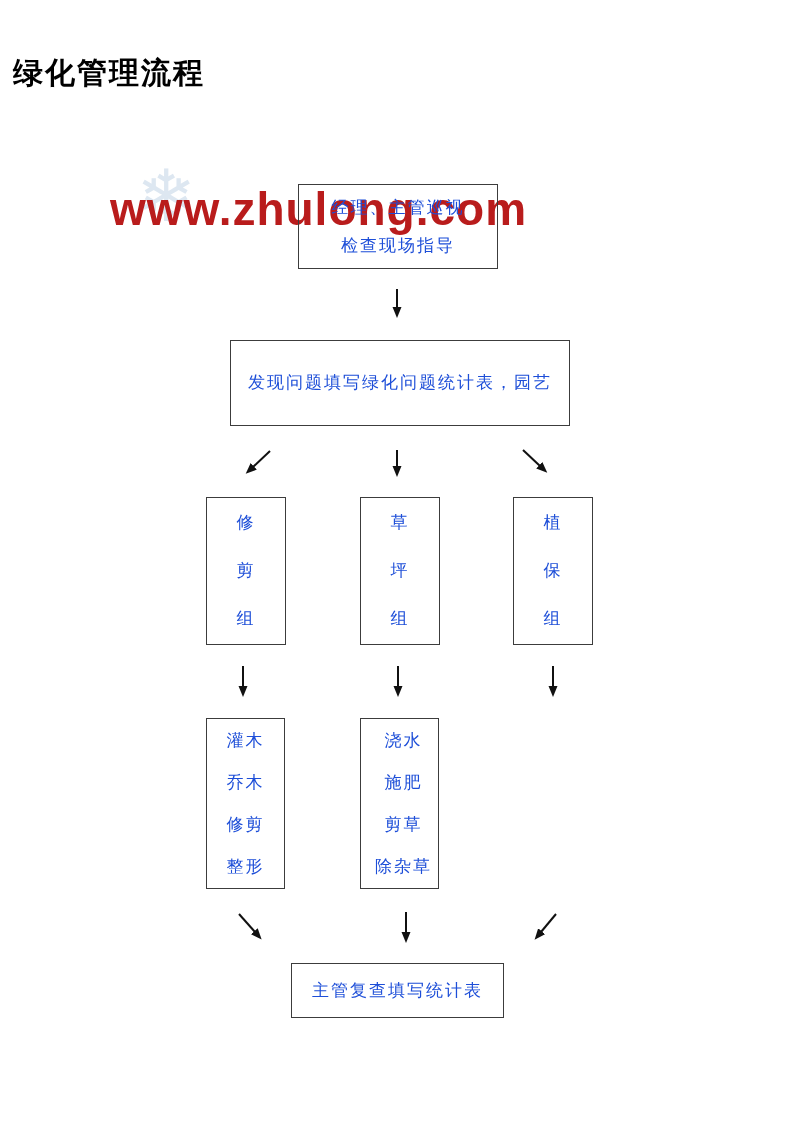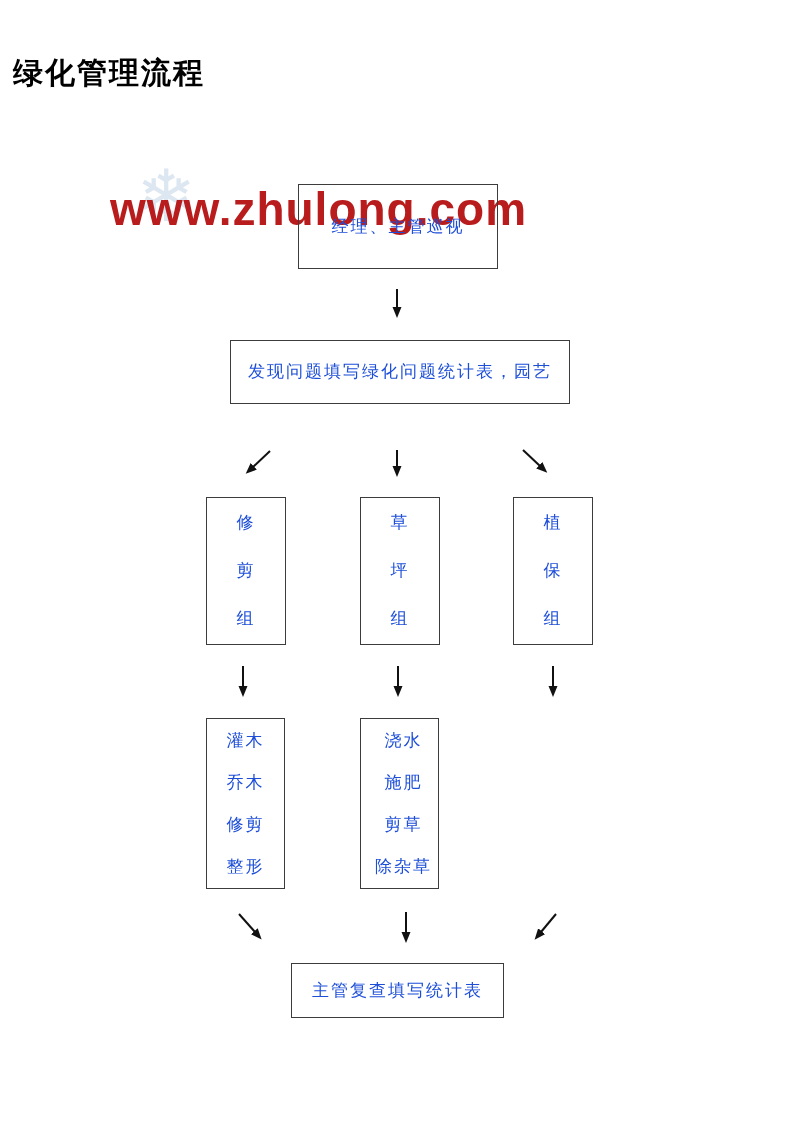--- a/index.html
+++ b/index.html
@@ -27,21 +27,21 @@
   
   .arrows { position:absolute; left:0; top:0; z-index:1; }
   .box {
     position:absolute; z-index:1; border:1.5px solid #3c3c3c;
     box-sizing:border-box; background:transparent;
     display:flex; flex-direction:column; align-items:center; justify-content:center;
     text-align:center; font-size:17px; letter-spacing:2px; color:#1d4ed8;
   }
   .box-patrol { left:298px; top:184px; width:200px; height:85px; }
   .box-patrol .bl { line-height:38px; }
-  .box-report { left:230px; top:340px; width:340px; height:64px; }
+  .box-report { left:230px; top:340px; width:340px; height:86px; }
   .box-report .bl { line-height:40px; white-space:nowrap; }
   .box-group { top:497px; width:80px; height:148px; }
   .box-group .bl { line-height:48px; }
   .g1 { left:206px; } .g2 { left:360px; } .g3 { left:513px; }
   .box-task { top:718px; width:79px; height:171px;justify-content:center; }
   .box-task .bl { line-height:42px; white-space:nowrap; }
   .t1 { left:206px; } .t2 { left:360px;padding-left:8px; } .t3 { left:513px; }
   .box-final { left:291px; top:963px; width:213px; height:55px; }
   .box-final .bl { line-height:20px; white-space:nowrap; }
 </style>
@@ -70,20 +70,21 @@
       <path d="M398,666 L398,687" marker-end="url(#ah)"></path>
       <path d="M553,666 L553,687" marker-end="url(#ah)"></path>
       <path d="M239,914 L255,932" marker-end="url(#ah)"></path>
       <path d="M406,912 L406,933" marker-end="url(#ah)"></path>
       <path d="M556,914 L541,932" marker-end="url(#ah)"></path>
     </g>
   </svg>
 
   <div class="box box-patrol">
     <div class="bl">经理、主管巡视</div>
+    <div class="bl">检查现场指导</div>
   </div>
 
   <div class="box box-report">
     <div class="bl">发现问题填写绿化问题统计表，园艺</div>
   </div>
 
   <div class="box box-group g1">
     <div class="bl">修</div>
     <div class="bl">剪</div>
     <div class="bl">组</div>

